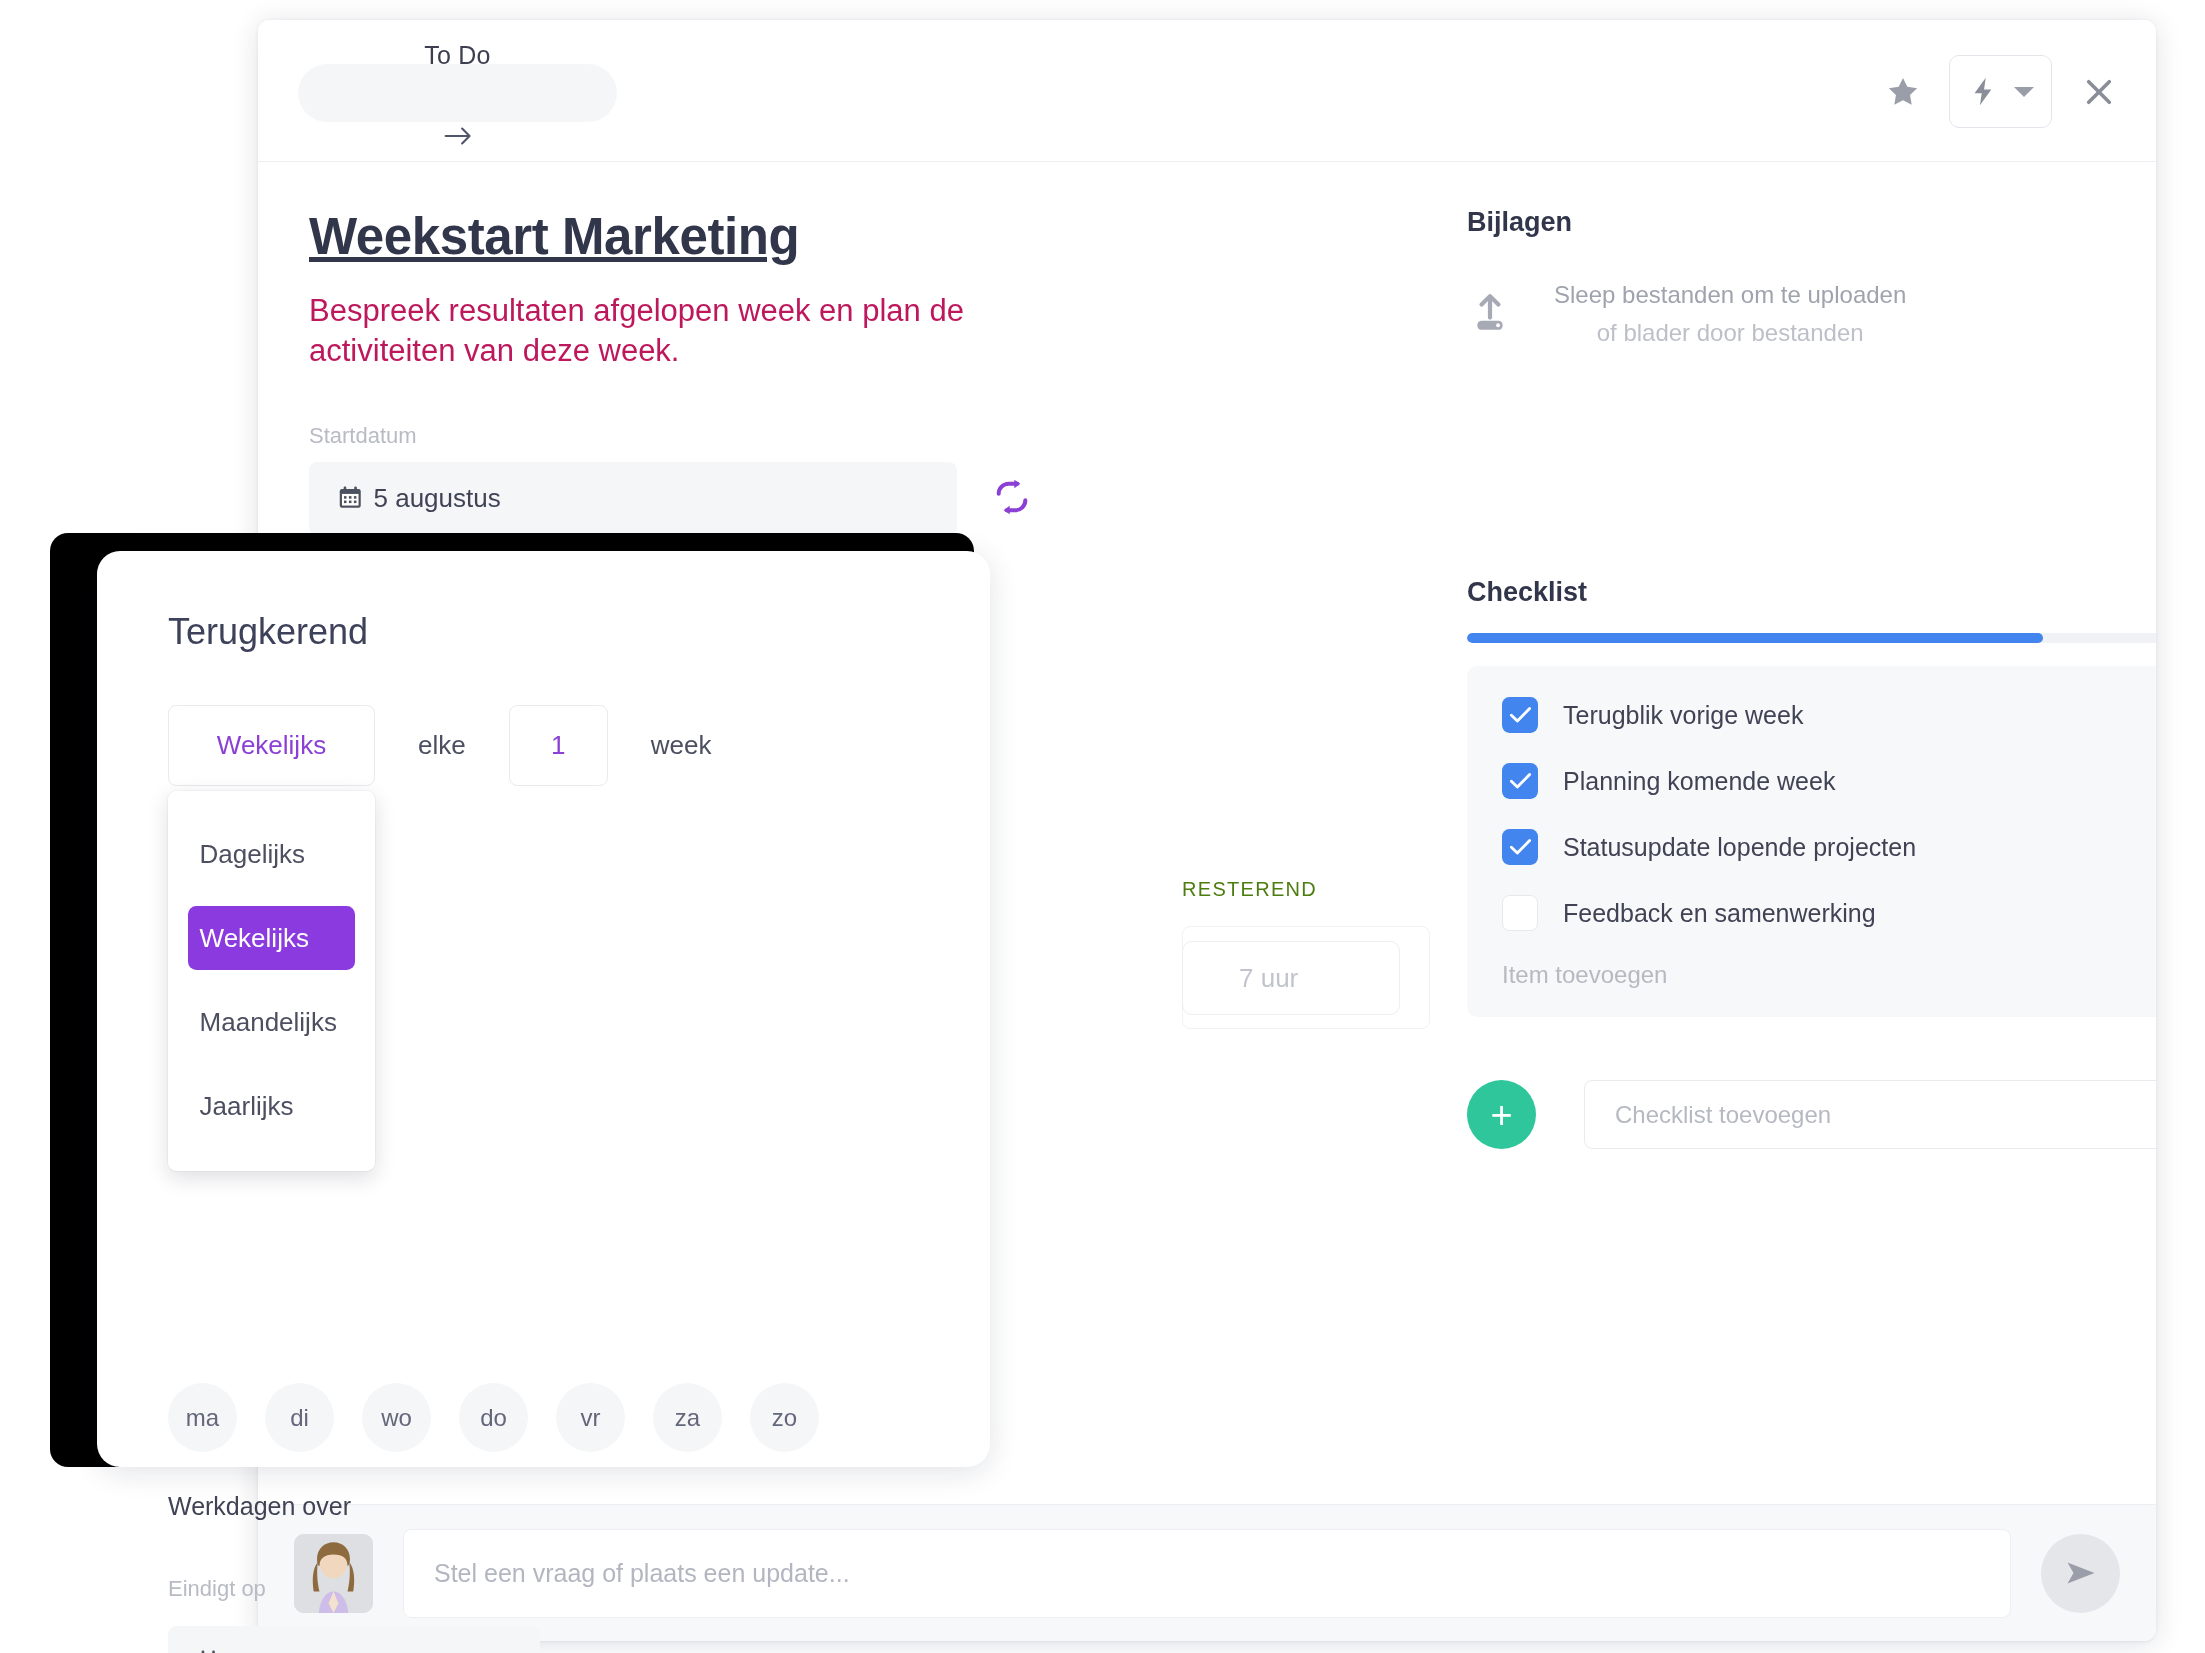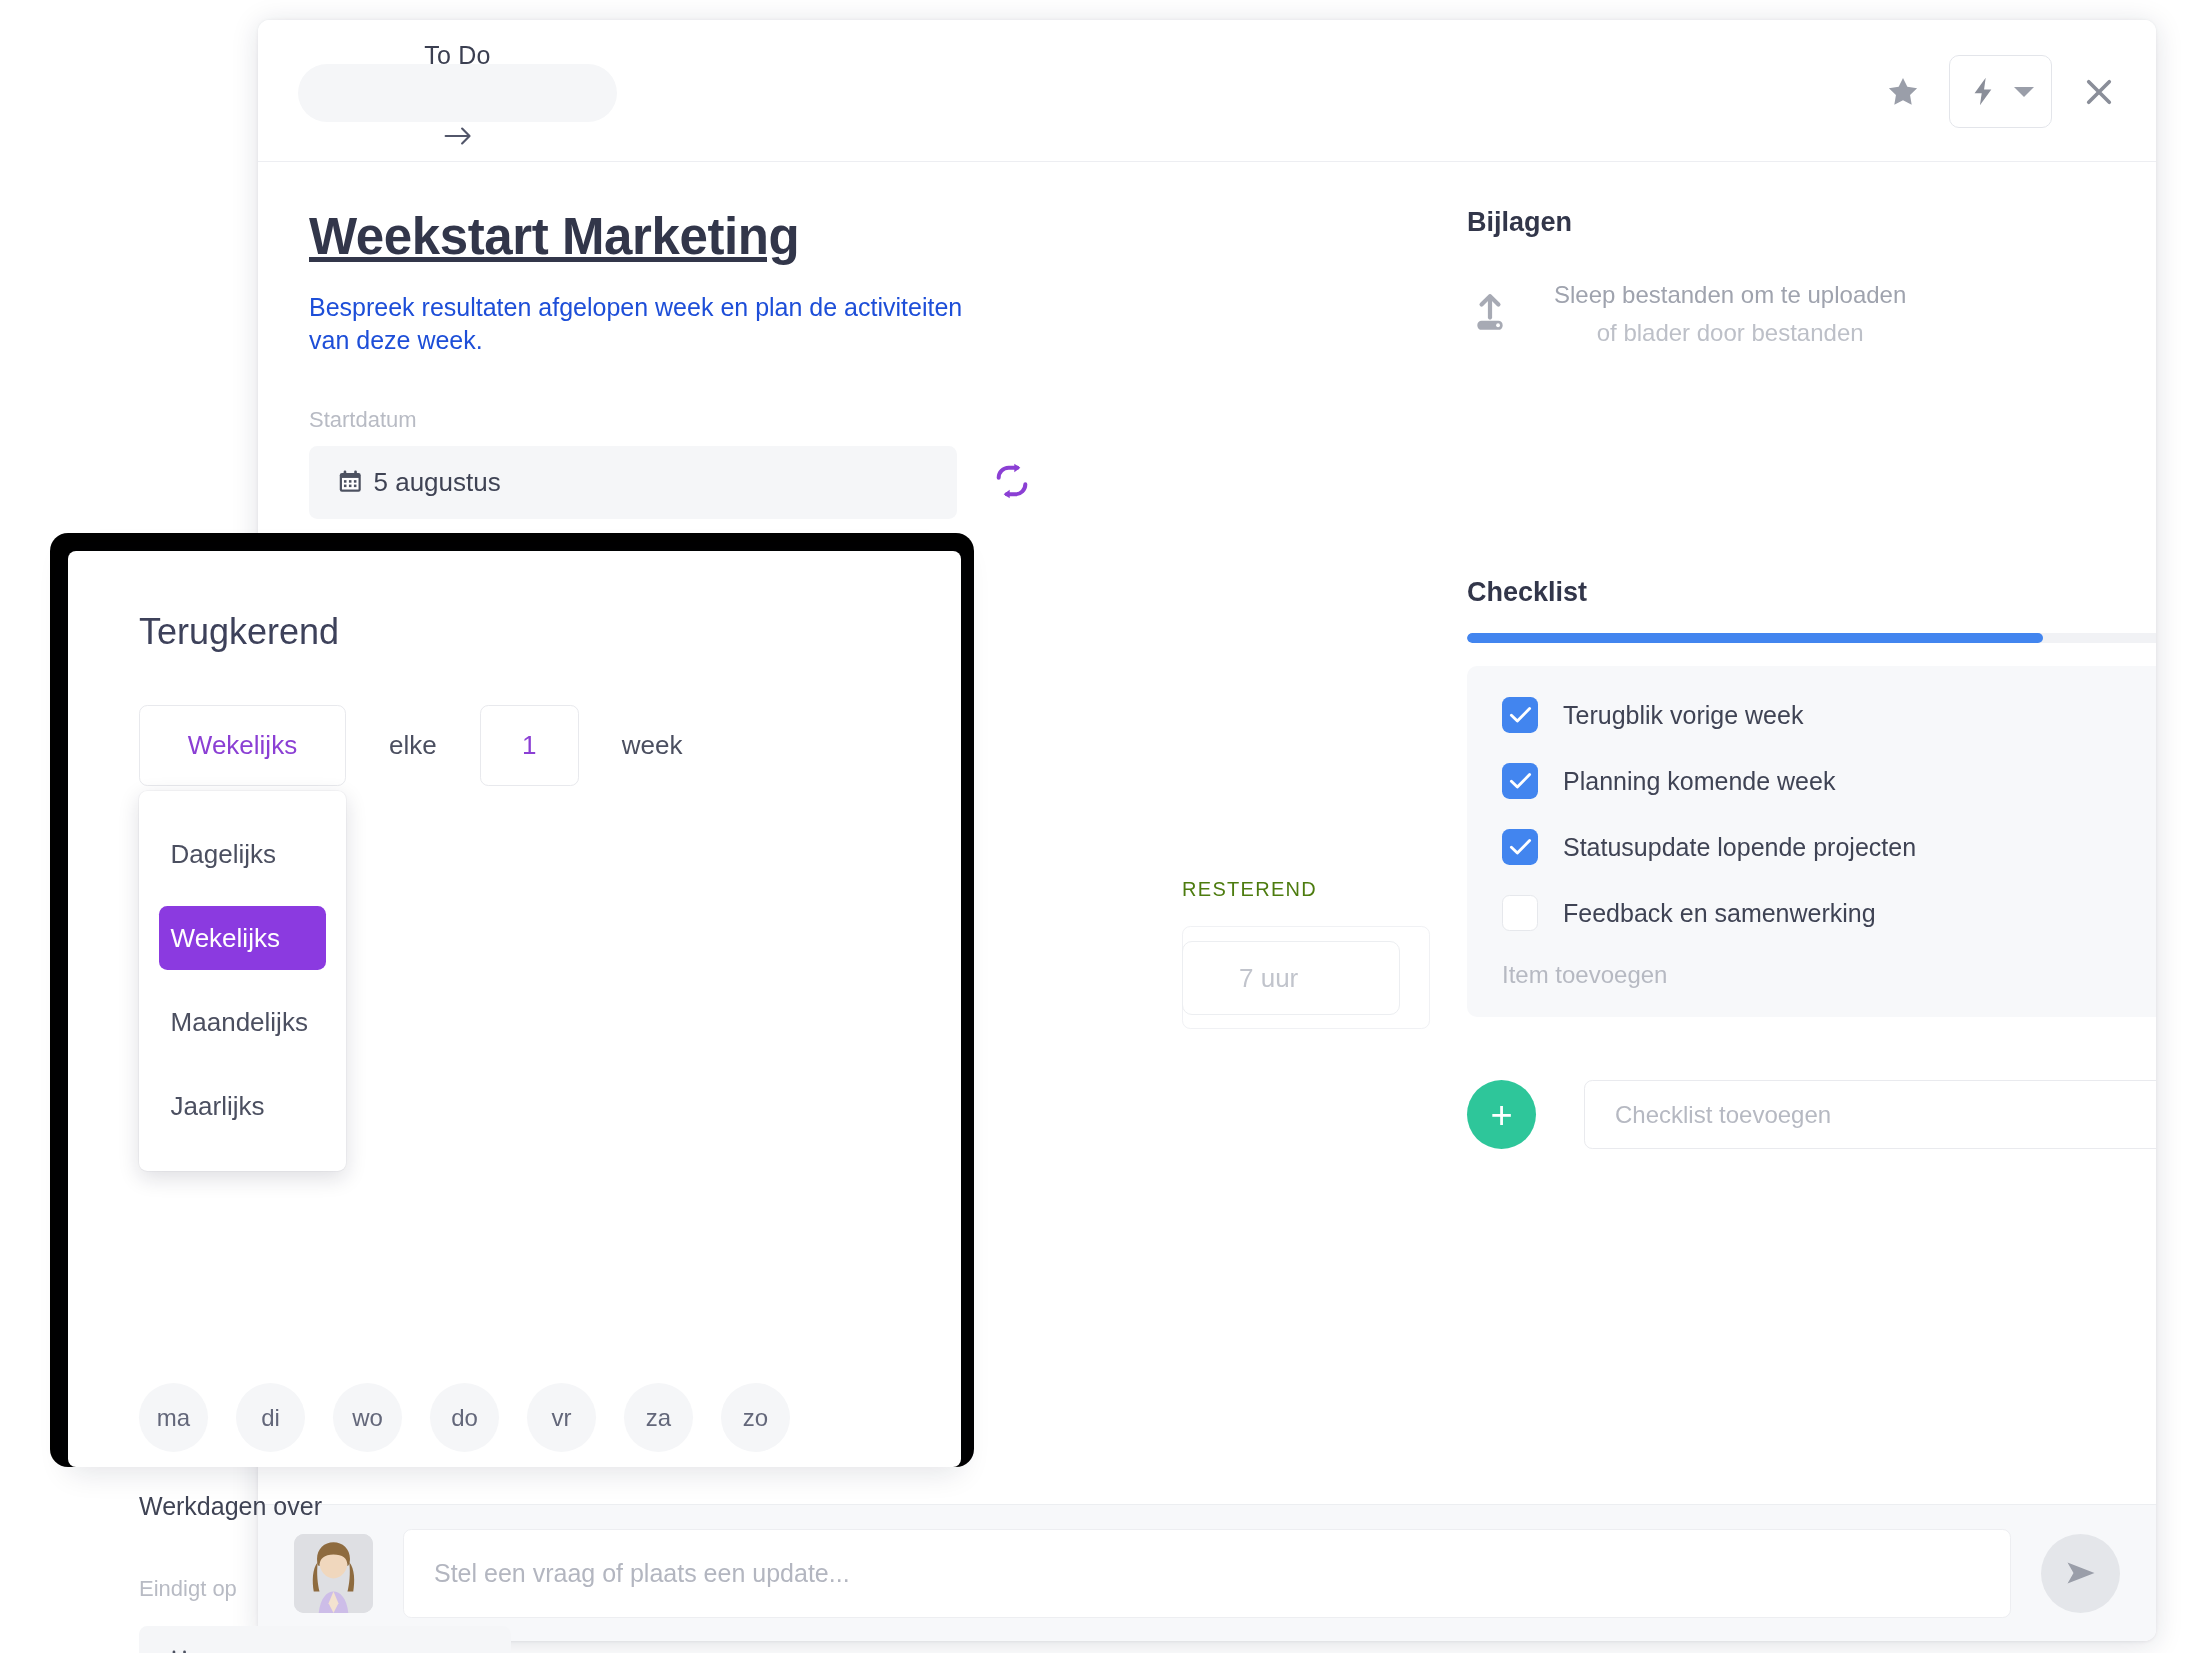--- a/index.html
+++ b/index.html
@@ -49,21 +49,21 @@
 
   
   .card-body { position: absolute; left: 0; top: 142px; width: 100%; bottom: 137px; }
   .col-left { position: absolute; left: 51px; top: 0; width: 976px; height: 100%; }
   .col-right { position: absolute; left: 1209px; top: 0; width: 827px; height: 100%; }
 
   .task-title {
     margin-top: 45px; font-size: 51px; font-weight: 700; color: #32364a; letter-spacing: -0.4px; text-decoration: underline;
   }
   .task-desc {
-    margin-top: 25px; font-size: 25px; line-height: 1.3; color: #1d4ed8; max-width: 678px;
+    margin-top: 25px; font-size: 31px; line-height: 1.3; color: #be185d; max-width: 678px;
   }
   .field-label { margin-top: 51px; font-size: 22px; color: #b8bbc4; }
   .date-row { margin-top: 13.2px; display: flex; align-items: center; gap: 35px; }
   .date-field {
     width: 648px; height: 73px; background: #f5f6f8; border-radius: 8.3px;
     display: flex; align-items: center; gap: 10px; padding: 0 28px; cursor: pointer;
   }
   .date-field .txt { font-size: 26px; color: #3f4354; }
   .recur-link { margin-top: 21.5px; font-size: 23px; color: #8b3fd4; cursor: pointer; }
 
@@ -146,22 +146,22 @@
     width: 79px; height: 79px; border-radius: 50%; background: #e4e6ea; flex: 0 0 auto;
     display: flex; align-items: center; justify-content: center; cursor: pointer;
   }
 
   
   .modal-shadow {
     position: absolute; left: 50px; top: 533px;
     width: 924px; height: 934px; background: #000000; border-radius: 18px;
   }
   .recur-modal {
-    position: absolute; left: 68px; top: 551px;
-    width: 893px; height: 916px; background: #ffffff; border-radius: 8px;
+    position: absolute; left: 97px; top: 551px;
+    width: 893px; height: 916px; background: #ffffff; border-radius: 23px;
     box-shadow: 0 5px 30px rgba(20,24,50,0.12);
     overflow: visible;
   }
   .modal-title { position: absolute; left: 71px; top: 60px; font-size: 36px; font-weight: 500; color: #3d415a; }
 
   .freq-row { position: absolute; left: 71px; top: 154px; display: flex; align-items: center; gap: 0; }
   .freq-select {
     width: 207px; height: 81px; background: #fff; border: 1.7px solid #e8e9ed; border-radius: 8.3px;
     display: flex; align-items: center; justify-content: center; cursor: pointer;
     font-size: 26px; color: #8b3fd4;

